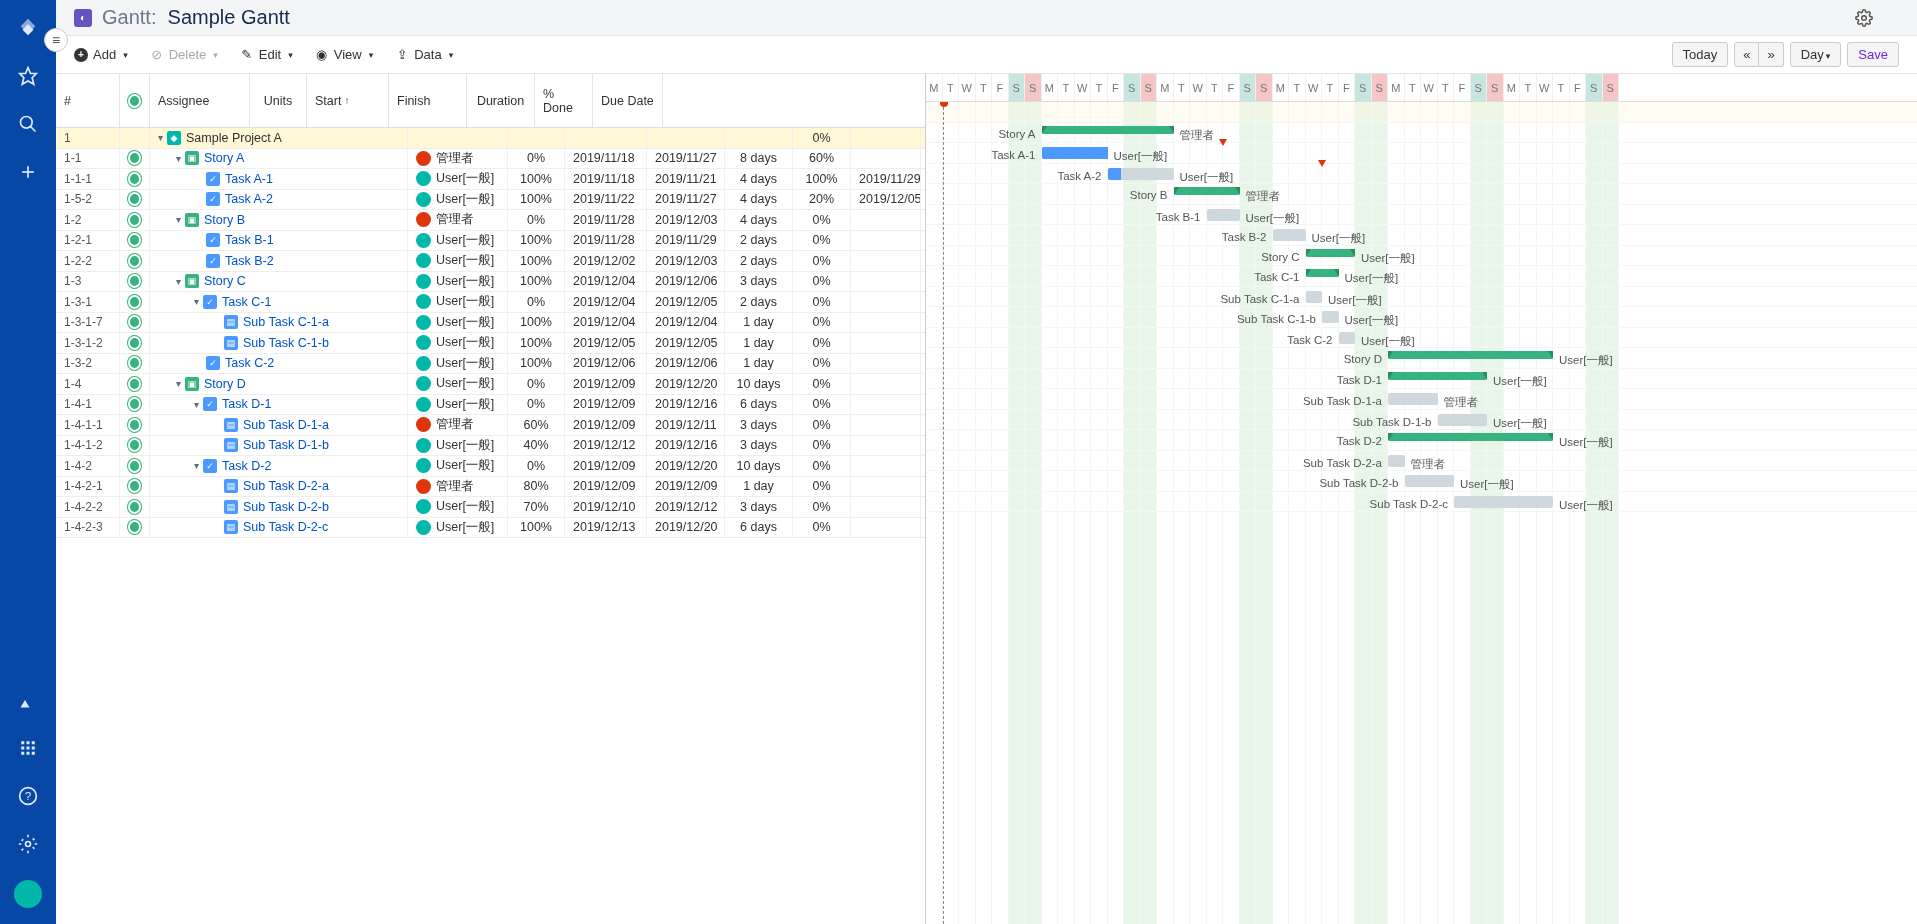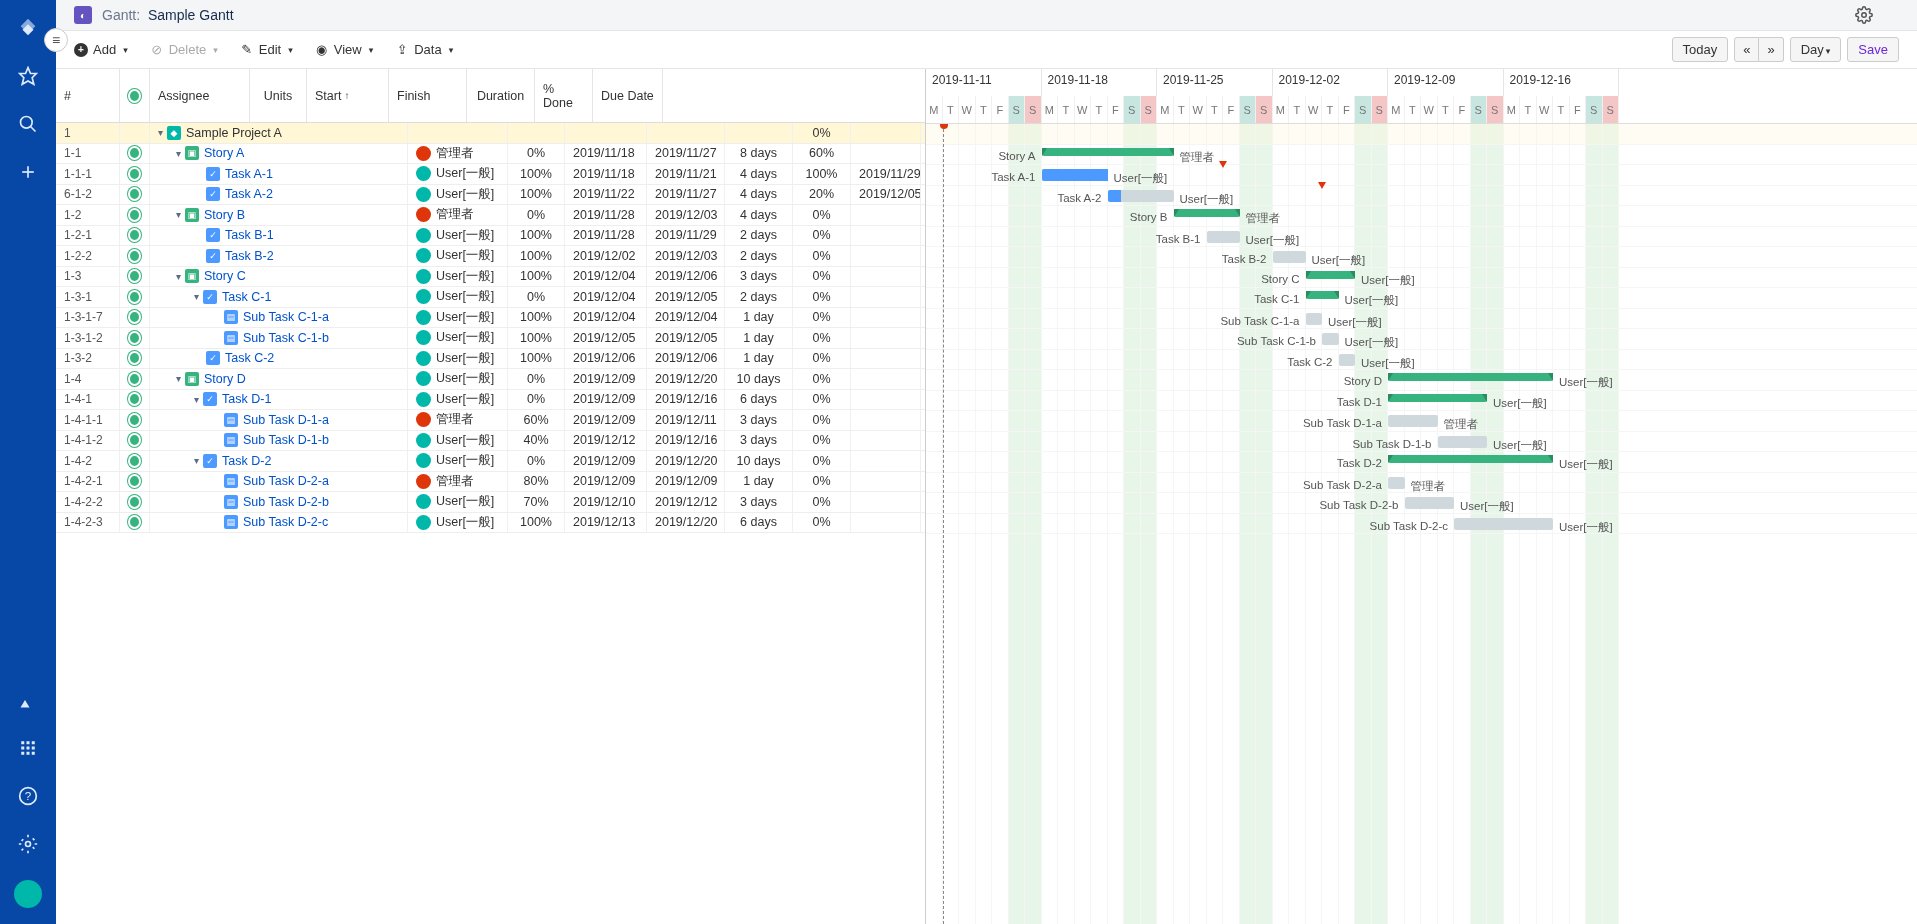--- a/index.html
+++ b/index.html
@@ -12,21 +12,21 @@
 .nav-rail .spacer { flex: 1; }
 .nav-rail .avatar { width: 28px; height: 28px; border-radius: 50%; background: #00b8a9; margin-bottom: 16px; }
 
 
 .collapse-toggle { position: absolute; left: 56px; top: 28px; width: 24px; height: 24px; background: #fff; border: 1px solid #ccc; border-radius: 50%; display: flex; align-items: center; justify-content: center; cursor: pointer; z-index: 10; font-size: 14px; color: #555; transform: translateX(-50%); }
 
 
 .main { flex: 1; display: flex; flex-direction: column; background: #f4f5f7; min-width: 0; }
 .header { background: #f4f5f7; border-bottom: 1px solid #e5e5e5; padding: 6px 18px; display: flex; align-items: center; gap: 10px; }
 .header .app-icon { width: 18px; height: 18px; background: #6554c0; border-radius: 3px; display: inline-flex; align-items: center; justify-content: center; color: #fff; font-size: 10px; }
-.header .title { font-size: 14px; color: #172b4d; }
+.header .title { font-size: 20px; color: #172b4d; }
 .header .title .light { color: #6b778c; font-weight: 400; }
 .header .right { margin-left: auto; display: flex; gap: 8px; }
 .header .gear { width: 18px; height: 18px; color: #555; cursor: pointer; }
 
 
 .toolbar { background: #fff; border-bottom: 1px solid #e5e5e5; padding: 6px 18px; display: flex; align-items: center; gap: 22px; }
 .toolbar .tb-btn { display: flex; align-items: center; gap: 5px; cursor: pointer; color: #333; font-size: 13px; }
 .toolbar .tb-btn.disabled { color: #aaa; cursor: default; }
 .toolbar .tb-icon { width: 14px; height: 14px; display: inline-flex; align-items: center; justify-content: center; }
 .toolbar .caret::after { content: "▾"; font-size: 9px; margin-left: 2px; color: inherit; }
@@ -288,21 +288,21 @@
                 </span>
               </div>
               <div class="cell col-units">100%</div>
               <div class="cell col-start">2019/11/18</div>
               <div class="cell col-finish">2019/11/21</div>
               <div class="cell col-duration">4 days</div>
               <div class="cell col-done">100%</div>
               <div class="cell col-due">2019/11/29</div>
             </div>
             <div class="grid-row">
-              <div class="cell col-num col-num-cell">6-1-2</div>
+              <div class="cell col-num col-num-cell">1-5-2</div>
               <div class="cell col-status">
                 <span class="status-dot"></span>
               </div>
               <div class="cell col-name" style="padding-left:56px">
                 <span class="task-icon" style="background:#4c9aff;color:#fff;font-size:9px">✓</span>
                 <span class="task-link">Task A-2</span>
               </div>
               <div class="cell col-assignee">
                 <span class="assignee-wrap">
                   <span class="assignee-avatar av-user"></span>
@@ -672,28 +672,20 @@
               <div class="cell col-finish">2019/12/20</div>
               <div class="cell col-duration">6 days</div>
               <div class="cell col-done">0%</div>
               <div class="cell col-due"></div>
             </div>
           </div>
       </div>
 
       <div class="timeline">
         <div class="tl-header">
-          <div class="tl-weeks" id="tl-weeks">
-              <div class="tl-week" style="width: 115.5px;">2019-11-11</div>
-              <div class="tl-week" style="width: 115.5px;">2019-11-18</div>
-              <div class="tl-week" style="width: 115.5px;">2019-11-25</div>
-              <div class="tl-week" style="width: 115.5px;">2019-12-02</div>
-              <div class="tl-week" style="width: 115.5px;">2019-12-09</div>
-              <div class="tl-week" style="width: 115.5px;">2019-12-16</div>
-            </div>
           <div class="tl-days" id="tl-days">
               <div class="tl-day" style="width: 16.5px;">M</div>
               <div class="tl-day" style="width: 16.5px;">T</div>
               <div class="tl-day" style="width: 16.5px;">W</div>
               <div class="tl-day" style="width: 16.5px;">T</div>
               <div class="tl-day" style="width: 16.5px;">F</div>
               <div class="tl-day sat" style="width: 16.5px;">S</div>
               <div class="tl-day sun" style="width: 16.5px;">S</div>
               <div class="tl-day" style="width: 16.5px;">M</div>
               <div class="tl-day" style="width: 16.5px;">T</div>

